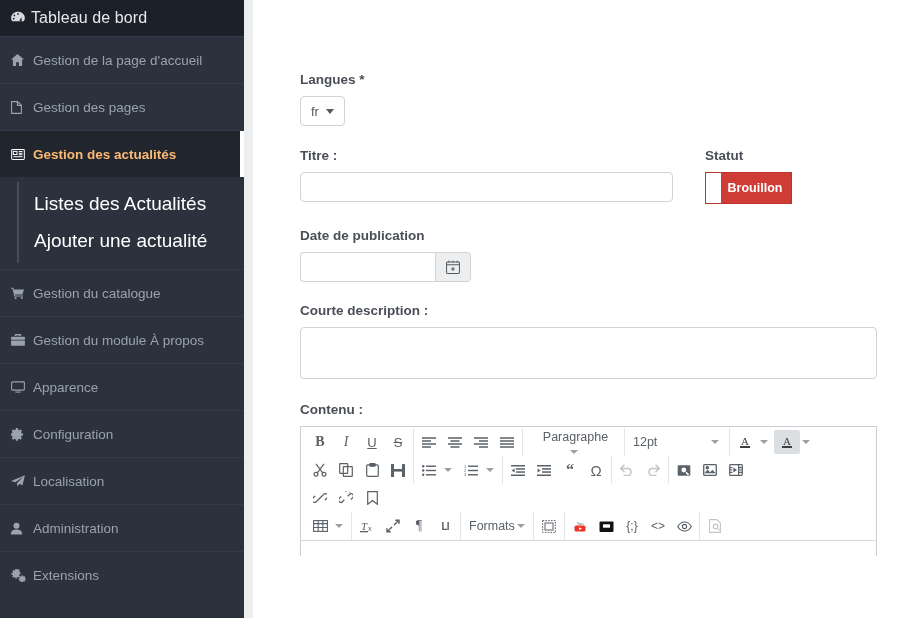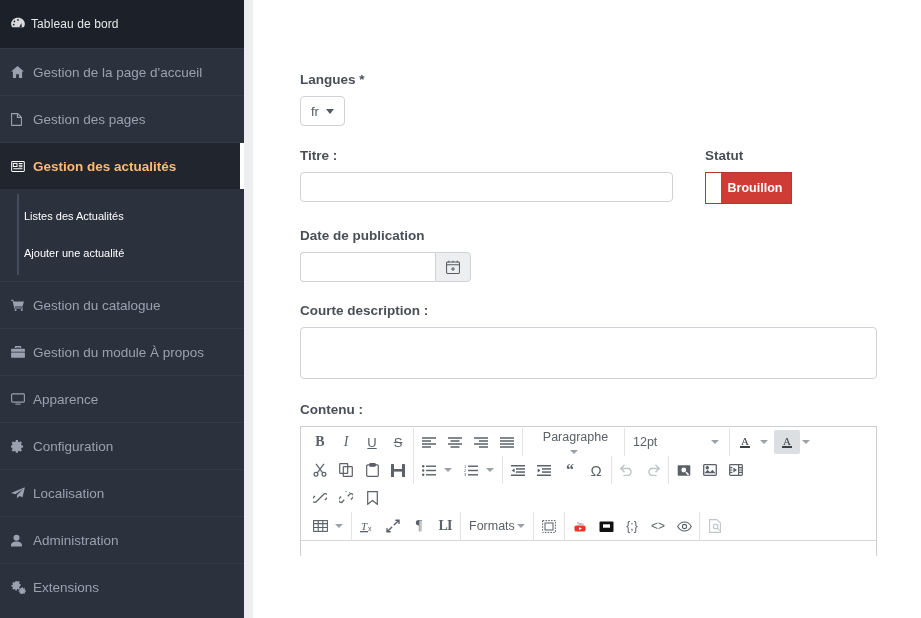--- a/index.html
+++ b/index.html
@@ -12,26 +12,26 @@
   }
 
   
   #sidebar {
     position: absolute; left: 0; top: 0;
     width: 244px; height: 618px;
     background: #2b313d;
     overflow: hidden;
   }
   #brand {
-    height: 48px;
+    height: 36px;
     background: #1c2028;
     display: flex; align-items: center;
     padding-left: 11px;
     color: #e6e8ea;
-    font-size: 12px;
+    font-size: 16px;
     letter-spacing: .1px;
   }
   #brand .bicon { width: 20px; display:inline-block; font-size: 12px; color:#d8dade; text-align:left;}
 
   .nav-item {
     height: 47px;
     display: flex; align-items: center;
     padding-left: 11px;
     color: #9aa2b0;
     font-size: 13.5px;
@@ -66,23 +66,23 @@
   #submenu::before {
     content: "";
     position: absolute;
     left: 17px; top: 5px; bottom: 6px;
     width: 2px;
     background: #454c5b;
   }
   .sub-item {
     height: 37px;
     display: flex; align-items: center;
-    padding-left: 24px;
+    padding-left: 34px;
     color: #ffffff;
-    font-size: 11px;
+    font-size: 19px;
     cursor: default;
   }
   .nav-sep { border-top: 1px solid #343b48; }
 
   
   #gutter {
     position: absolute;
     left: 244px; top: 0;
     width: 9px; height: 618px;
     background: #eceeef;
@@ -642,21 +642,21 @@
                     <rect x="0" y="12" width="8" height="1.3" fill="currentColor"></rect>
                     <text x="8" y="12" font-size="7" fill="currentColor" font-family="Liberation Sans, sans-serif">x</text>
                   </svg>
               </div>
               <div class="tbtn">
                 <svg width="14" height="14" viewBox="0 0 14 14" fill="none" stroke="currentColor" stroke-width="1.4" stroke-linecap="round">
                     <path d="M5.7 8.3L1.2 12.8M1 9.6v3.2h3.2M8.3 5.7L12.8 1.2M13 4.4V1.2H9.8"></path>
                   </svg>
               </div>
               <div class="tbtn" style="font-size:14px;font-family:'Liberation Serif',serif;">¶</div>
-              <div class="tbtn" style="font-size:14px;font-weight:bold;font-family:Liberation Serif, serif;letter-spacing:-1px;">LI</div>
+              <div class="tbtn" style="font-size:10px;font-weight:bold;font-family:Liberation Sans, sans-serif;letter-spacing:-1px;">LI</div>
             </div>
             <div class="tbgrp">
               <div class="tsel w3">
                 <span>Formats</span>
                 <span class="tcaret"></span>
               </div>
             </div>
             <div class="tbgrp">
               <div class="tbtn">
                 <svg width="14" height="13" viewBox="0 0 14 13" fill="none" stroke="currentColor" stroke-width="1" stroke-dasharray="1.6 1.2">

